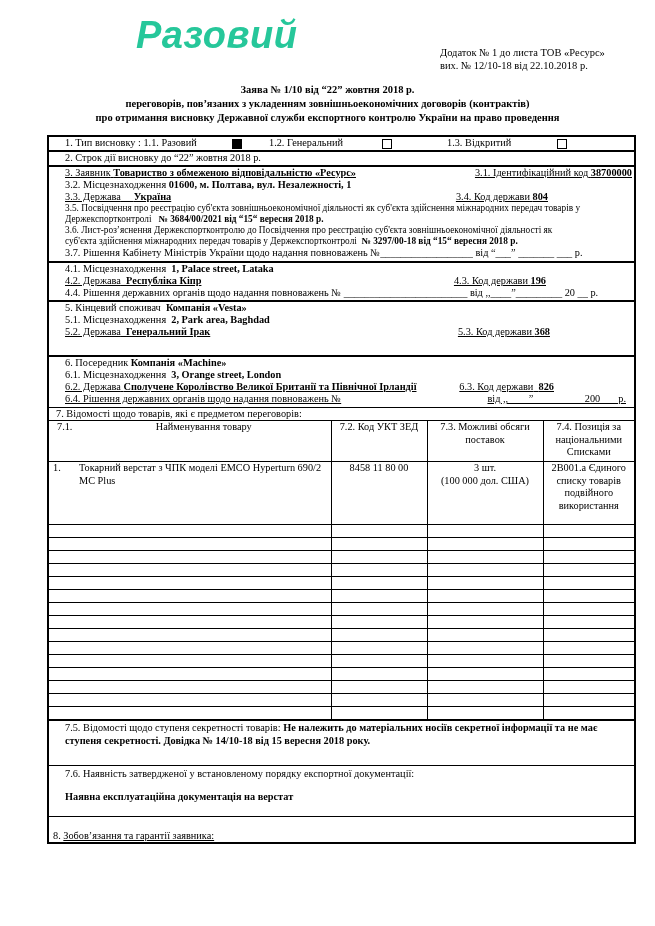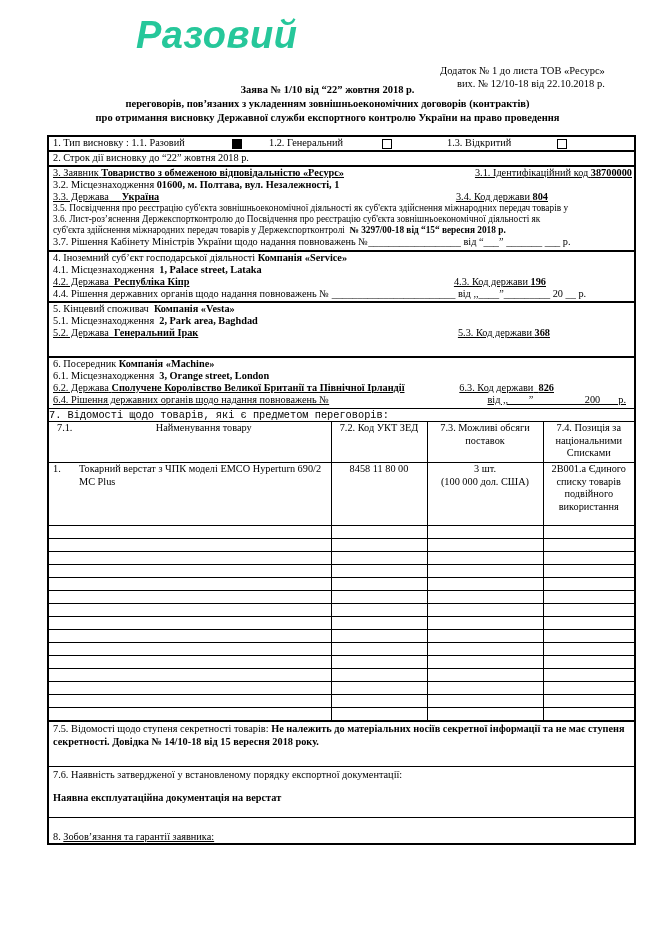--- a/index.html
+++ b/index.html
@@ -1,24 +1,24 @@
 <!DOCTYPE html>
 <html><head>
 <meta charset="utf-8">
 <style>
   html, body { margin:0; padding:0; background:#ffffff; }
   body { width:655px; height:926px; position:relative; overflow:hidden;
          font-family:"Liberation Serif", serif; color:#000; font-size:10.5px; }
   .stamp { position:absolute; left:136px; top:14px; font-family:"Liberation Sans", sans-serif;
            font-style:italic; font-weight:bold; font-size:38px; color:#26c79a; letter-spacing:0.5px; }
-  .addendum { position:absolute; left:440px; top:64px; font-size:10.5px; line-height:13px;text-align:right; }
+  .addendum { position:absolute; left:440px; top:46px; font-size:10.5px; line-height:13px; }
   .title { position:absolute; left:0; width:655px; top:83px; text-align:center; font-weight:bold;
            font-size:10.5px; line-height:14px; }
   .form { position:absolute; left:47px; top:135px; width:585px; border:2px solid #000; border-top:2px solid #000; }
-  .sec { border-top:2px solid #000; padding:0 0 0 4px; line-height:12px; font-size:10.3px; }
+  .sec { border-top:2px solid #000; padding:0 0 0 16px; line-height:12px; font-size:10.3px; }
   .sec:first-child { border-top:none; }
   .sec.thin { border-top:1px solid #000; }
   .row { display:flex; justify-content:space-between;text-decoration:underline; }
   b { font-weight:bold; }
   .chk { display:inline-block; width:8px; height:8px; border:1px solid #000; vertical-align:-1px; }
   .chk.on { background:#000; }
   table.goods { width:100%; border-collapse:collapse; font-size:10.3px; }
   table.goods td { border:1px solid #000; vertical-align:top; padding:0 2px; line-height:12.5px; }
   table.goods tr.empty td { height:12px; }
   table.goods td:first-child { border-left:none; }
@@ -60,27 +60,27 @@
     <div class="row">
       <span><span>3.  Заявник</span> <b>Товариство з обмеженою відповідальністю «Ресурс»</b></span>
       <span style="margin-right:2px;"><span>3.1. Ідентифікаційний код</span> <b>38700000</b></span>
     </div>
     <div><span>3.2. Місцезнаходження</span> <b>01600, м. Полтава, вул. Незалежності, 1</b></div>
     <div class="row">
       <span><span>3.3. Держава</span>&nbsp;&nbsp;&nbsp;&nbsp;&nbsp;<b>Україна</b></span>
       <span style="margin-right:86px;"><span>3.4. Код держави</span> <b>804</b></span>
     </div>
     <div style="font-size:9.3px;line-height:11px;">3.5. Посвідчення про реєстрацію суб'єкта зовнішньоекономічної діяльності як суб'єкта здійснення міжнародних передач товарів у</div>
+    <div style="font-size:9.3px;line-height:11px;"><span>Держекспортконтролі</span>&nbsp;&nbsp; <b>№ 3684/00/2021 від “15“ вересня 2018 р.</b></div>
     <div style="font-size:9.3px;line-height:11px;">3.6. Лист-роз’яснення Держекспортконтролю до Посвідчення про реєстрацію суб'єкта зовнішньоекономічної діяльності як</div>
     <div style="font-size:9.3px;line-height:11px;"><span>суб'єкта здійснення міжнародних передач товарів у Держекспортконтролі</span>&nbsp; <b>№ 3297/00-18 від “15“ вересня 2018 р.</b></div>
     <div style="line-height:12px;">3.7. Рішення Кабінету Міністрів України  щодо надання повноважень №__________________ від “___” _______ ___ р.</div>
   </div>
 
   <div class="sec" style="padding-bottom:1px;">
-    <div><span>4. Іноземний суб’єкт господарської діяльності</span> <b>Компанія «Service»</b></div>
     <div><span>4.1. Місцезнаходження</span>&nbsp; <b>1, Palace street, Lataka</b></div>
     <div class="row">
       <span><span>4.2. Держава</span>&nbsp; <b>Республіка Кіпр</b></span>
       <span style="margin-right:88px;"><span>4.3. Код  держави</span> <b>196</b></span>
     </div>
     <div>4.4. Рішення державних органів щодо надання повноважень № ________________________ від ,,____”_________ 20 __ р.</div>
   </div>
 
   <div class="sec" style="height:53px;">
     <div><span>5. Кінцевий споживач</span>&nbsp; <b>Компанія «Vesta»</b></div>
@@ -98,21 +98,21 @@
       <span><span>6.2. Держава</span> <b>Сполучене Королівство Великої Британії та Північної Ірландії</b></span>
       <span style="margin-right:80px;"><span>6.3. Код держави</span>&nbsp; <b>826</b></span>
     </div>
     <div class="row">
       <span>6.4. Рішення державних органів щодо надання повноважень №</span>
       <span style="margin-right:8px;">від ,,____” _________ 200___ р.</span>
     </div>
   </div>
 
   <div class="sec thin" style="padding:0;">
-    <div style="padding-left:0;line-height:12px;font-family:Liberation Mono, monospace;">7. Відомості щодо товарів, які є предметом переговорів:</div>
+    <div style="padding-left:7px;line-height:12px;">7. Відомості щодо товарів, які є предметом переговорів:</div>
     <table class="goods">
       <colgroup>
         <col style="width:28px">
           <col style="width:254px">
           <col style="width:96px">
           <col style="width:116px">
           <col style="width:91px">
       </colgroup>
       <tbody>
           <tr style="height:41px;">

